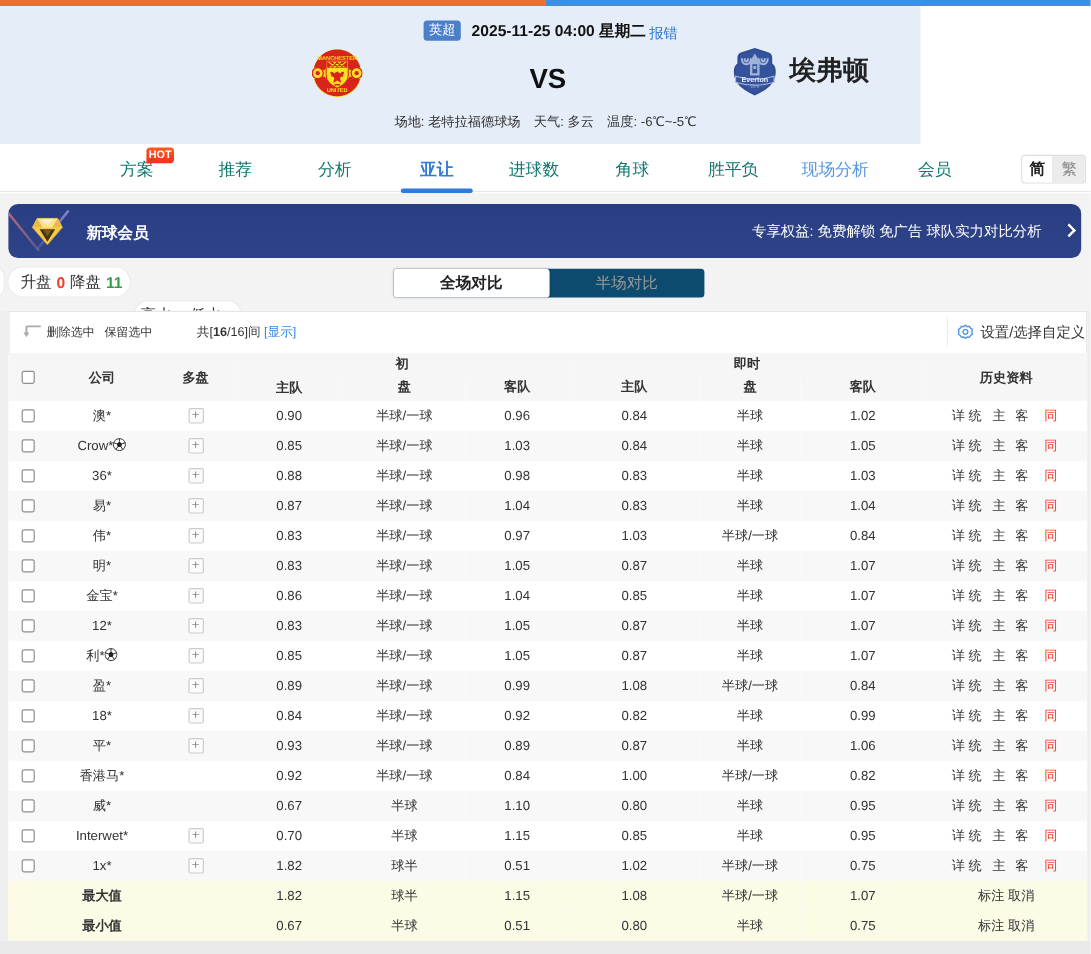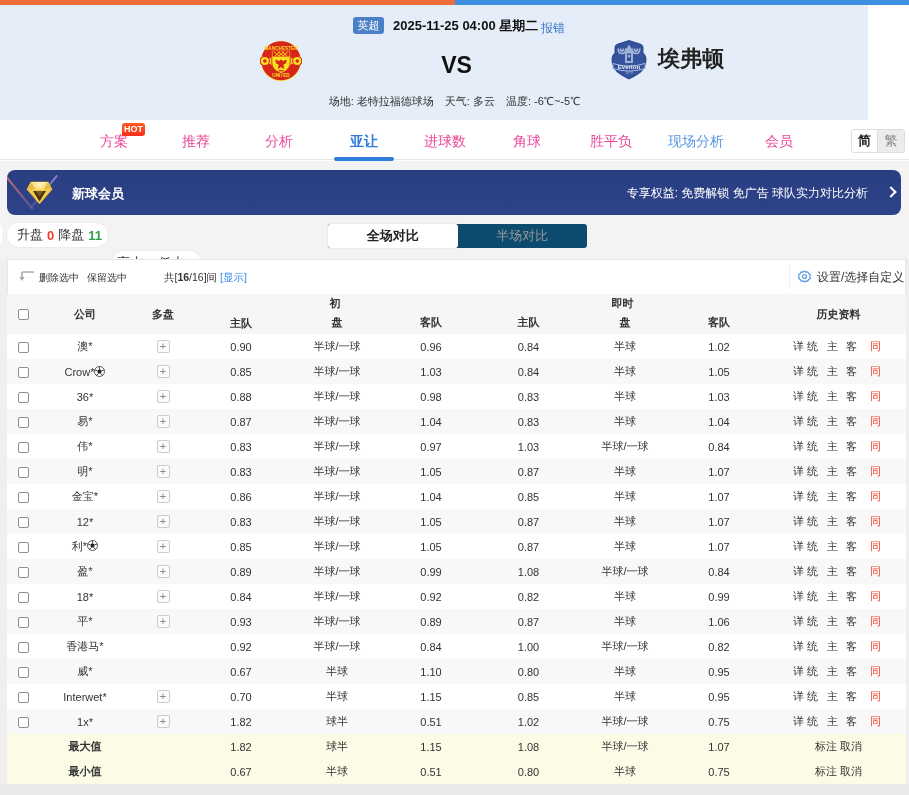--- a/index.html
+++ b/index.html
@@ -5,33 +5,33 @@
 <style>
 * { margin:0; padding:0; box-sizing:border-box; }
 html,body { width:909px; height:795px; }
 body { font-family:"Liberation Sans",sans-serif; background:#fff; position:relative; overflow:hidden; color:#333; }
 .abs { position:absolute; }
 
 .topbar { position:absolute; left:0; top:0; width:909px; height:5px; }
 .topbar .l { position:absolute; left:0; top:0; width:455px; height:5px; background:#ee6c38; }
 .topbar .r { position:absolute; left:455px; top:0; width:454px; height:5px; background:#3d8fe2; }
 
-.header { position:absolute; left:0; top:5px; width:868px; height:115px; background:#e4edf8; }
+.header { position:absolute; left:0; top:5px; width:767px; height:115px; background:#e4edf8; }
 .league-badge { position:absolute; left:353px; top:12px; width:31px; height:17px; background:#4b80c8; border-radius:3px; color:#fff; font-size:11px; text-align:center; line-height:17px; }
 .match-date { position:absolute; left:393px; top:12px; font-size:13px; font-weight:bold; color:#111; }
 .report-err { position:absolute; left:541px; top:15px; font-size:12px; color:#3377cc; }
 .vs { position:absolute; left:425px; top:47px; width:63px; text-align:center; font-size:23px; font-weight:bold; color:#111; }
 .team-home { position:absolute; right:659px; top:35px; font-size:24px; font-weight:bold; color:#222; white-space:nowrap; }
 .team-away { position:absolute; left:658px; top:39px; font-size:22px; font-weight:bold; color:#222; white-space:nowrap; }
 .logo-mu { position:absolute; left:260px; top:35px; }
 .logo-ev { position:absolute; left:610px; top:34px; }
 .match-info { position:absolute; left:0; top:89px; width:909px; text-align:center; font-size:11px; color:#333; }
 
 .nav { position:absolute; left:0; top:120px; width:909px; height:40px; background:#fff; border-bottom:1px solid #e8e8e8; }
-.nav-item { position:absolute; top:0; height:40px; line-height:42px; font-size:14px; color:#ec4899; text-align:center; transform:translateX(-50%); white-space:nowrap; }
+.nav-item { position:absolute; top:0; height:40px; line-height:42px; font-size:14px; color:#0f766e; text-align:center; transform:translateX(-50%); white-space:nowrap; }
 .nav-item.active { color:#2e7bd9; font-weight:bold; }
 .nav-underline { position:absolute; left:334px; top:157px; width:60px; height:4px; background:#2e7bd9; border-radius:2px; }
 .hot { position:absolute; left:122px; top:123px; width:23px; height:13px; background:linear-gradient(180deg,#ff5a21,#f4301d); border-radius:3px 3px 3px 0; color:#fff; font-size:9px; font-weight:bold; text-align:center; line-height:13px; }
 .lang { position:absolute; left:851px; top:129px; width:54px; height:24px; border:1px solid #ddd; border-radius:3px; overflow:hidden; display:flex; }
 .lang .jian { width:27px; background:#fff; color:#222; font-weight:bold; font-size:13px; text-align:center; line-height:22px; border-right:1px solid #ddd; }
 .lang .fan { width:27px; background:#ececec; color:#888; font-size:13px; text-align:center; line-height:22px; }
 
 .grayzone { position:absolute; left:0; top:161px; width:909px; height:98px; background:#f3f3f3; }
 
 .banner { position:absolute; left:7px; top:170px; width:894px; height:45px; background:linear-gradient(180deg,#2a3e84,#2d4287); border-radius:8px; overflow:hidden; }

